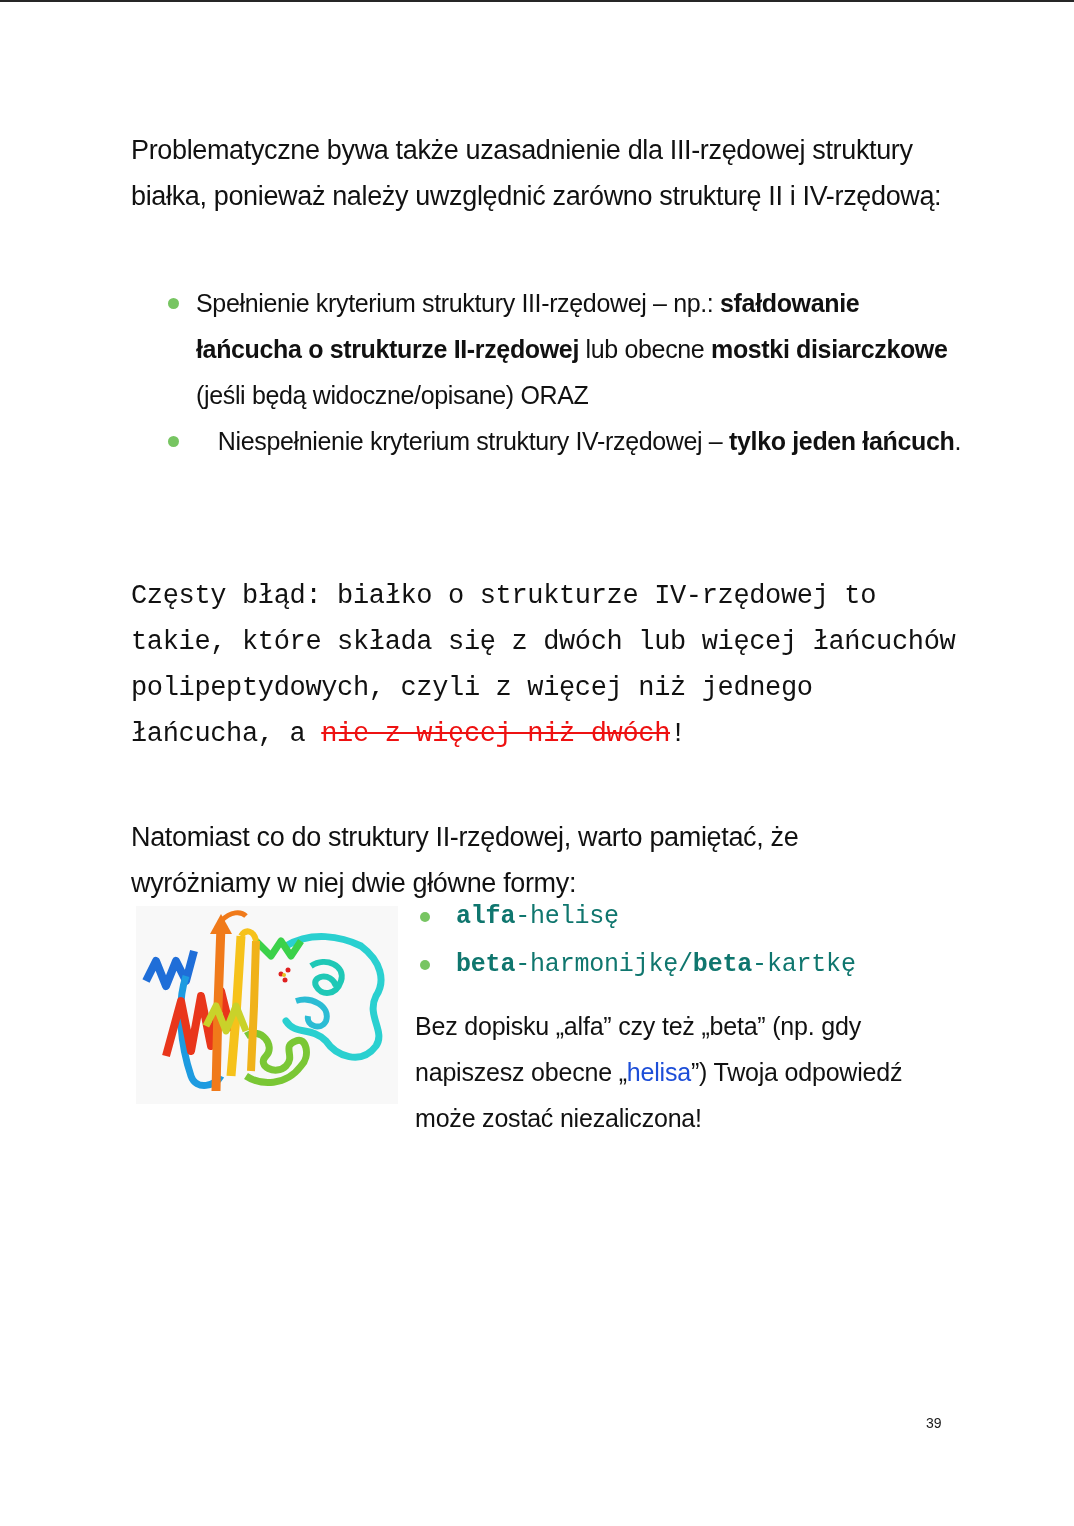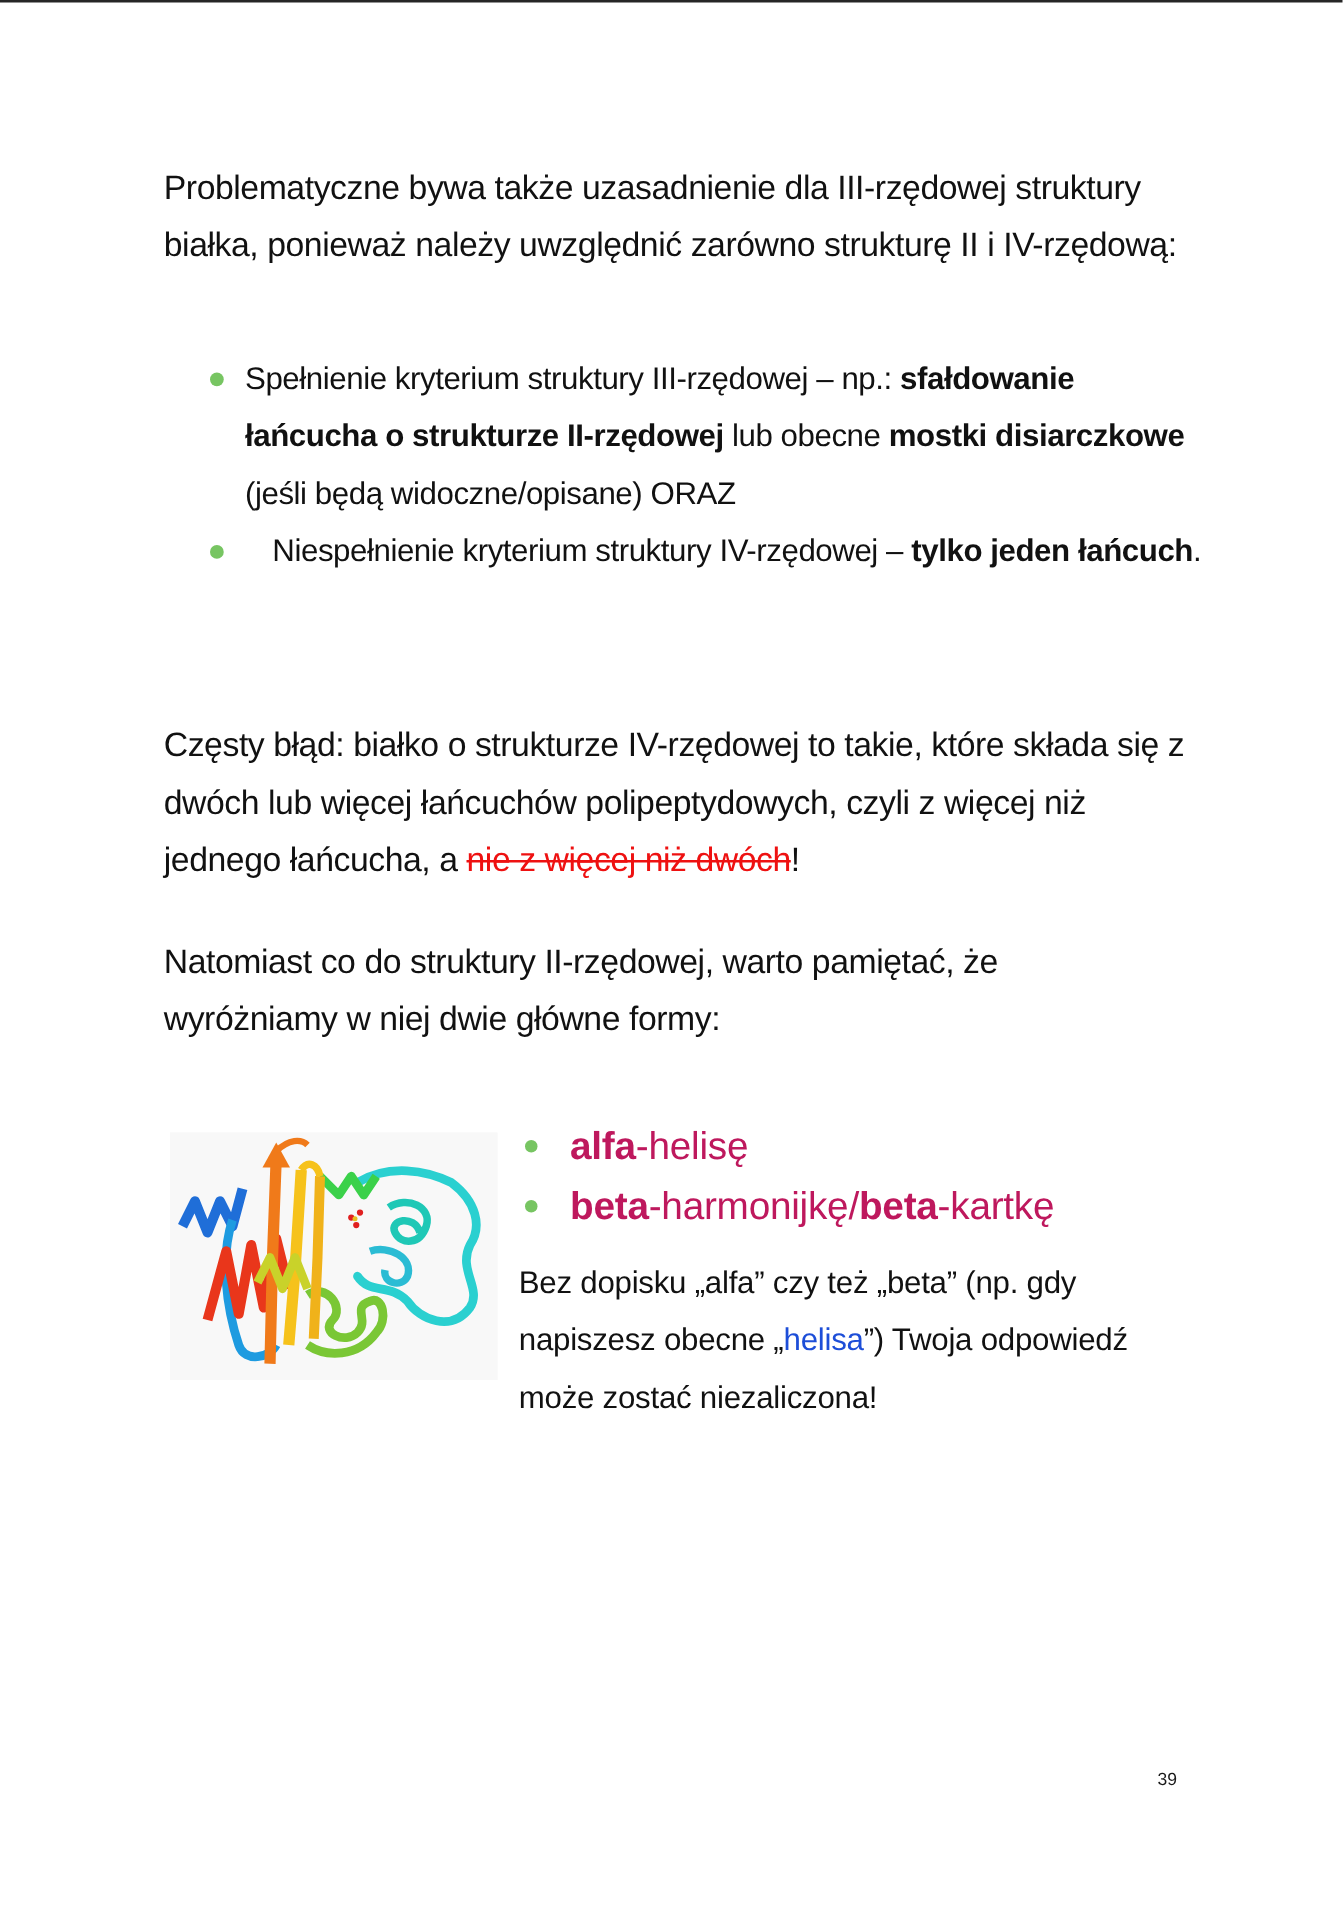--- a/index.html
+++ b/index.html
@@ -53,48 +53,49 @@
     position: absolute;
     left: 37px;
     top: 18px;
     width: 11px;
     height: 11px;
     border-radius: 50%;
     background: #77c562;
   }
   .list1 li + li { margin-top: 0px; text-align: right; }
   b { font-weight: bold; }
-  .p2 { top: 573px; }
+  .p2 { top: 573px; font-family: Liberation Mono, monospace; }
   .strike {
     color: #ee1111;
     text-decoration: line-through;
     text-decoration-color: #ee1111;
   }
-  .p3 { top: 746px; }
+  .p3 { top: 814px; }
 
   .protein {
     position: absolute;
     left: 136px;
     top: 906px;
     width: 262px;
     height: 198px;
     background: #f7f7f7;
   }
   .list2 {
     position: absolute;
     left: 415px;
     top: 893px;
     width: 540px;
     margin: 0;
     padding: 0;
     list-style: none;
-    font-size: 31px;
+    font-size: 25px;
     line-height: 48px;
-    color: #be185d;
+    color: #0f766e;
     letter-spacing: -0.2px;
+    font-family: Liberation Mono, monospace;
   }
   .list2 li {
     position: relative;
     padding-left: 41px;
   }
   .list2 li .bullet {
     position: absolute;
     left: 5px;
     top: 19px;
     width: 10px;

